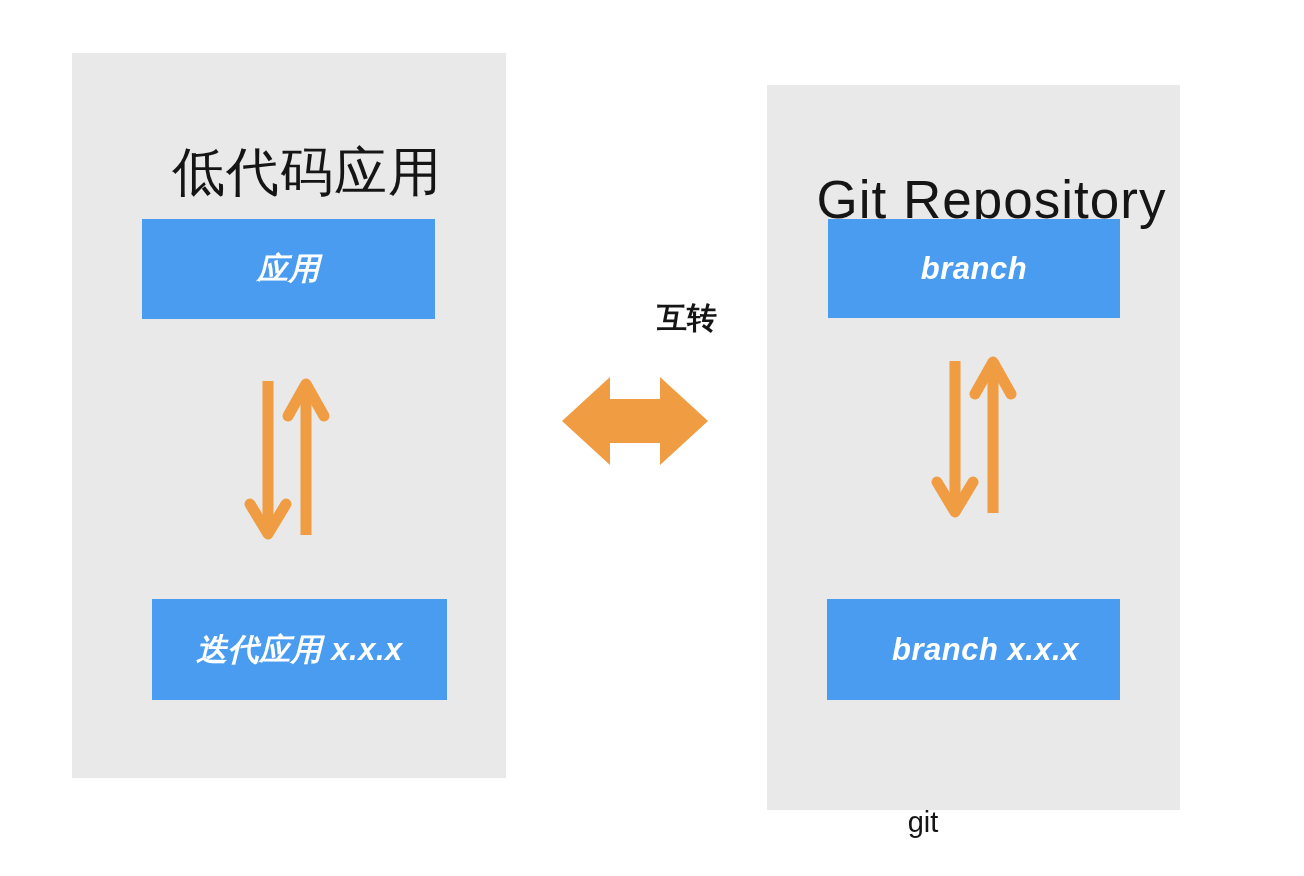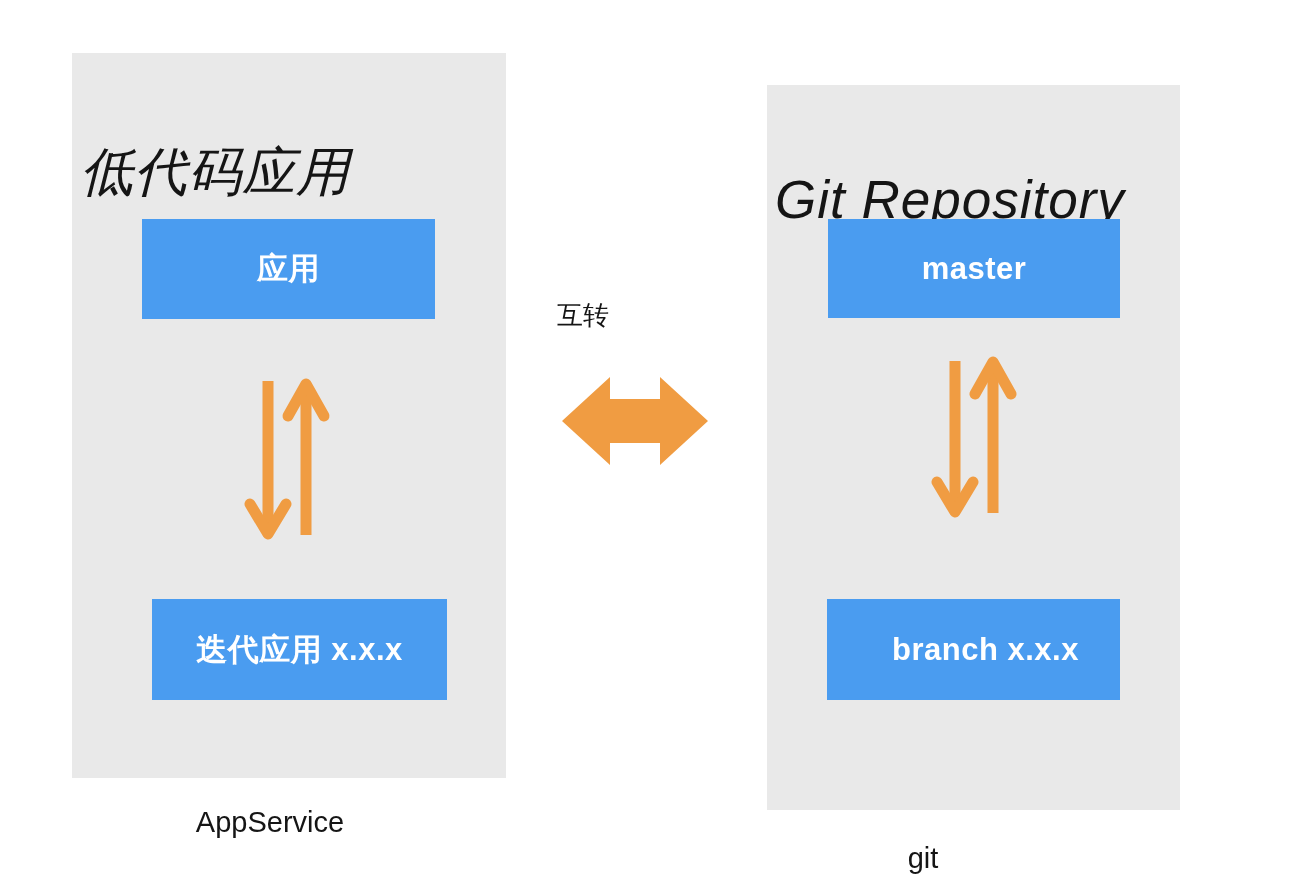--- a/index.html
+++ b/index.html
@@ -23,56 +23,57 @@
     width: 1304px; height: 876px;
     background: var(--bg);
   }
   .panel {
     position: absolute; top: 53px; height: 725px;
     background: var(--panel_bg);
   }
   .panel-left  { left: 72px;  width: 434px; }
   .panel-right { left: 767px; width: 413px; margin-top: 32px; }
   .panel-title {
-    position: absolute; top: 84px; left: 8px; width: 100%;
+    position: absolute; top: 84px; left: 18px; width: 100%;
+    text-align: center;
     font-size: 53px; font-weight: 400; letter-spacing: 1px;
     color: var(--text_black);
     white-space: nowrap;
-    font-style: italic;
   }
   .node-box {
     position: absolute;
     background: var(--accent_blue);
     color: var(--box_text);
     display: flex; align-items: center; justify-content: center;
     font-size: 31px; font-weight: 700; letter-spacing: 0.5px;
     white-space: nowrap;
+    font-style: italic;
   }
   .box-app       { left: 142px; top: 219px; width: 293px; height: 100px; }
   .box-iteration { left: 140px; top: 599px; width: 295px; height: 101px; margin-left: 12px; }
   .box-master    { left: 828px; top: 219px; width: 292px; height: 99px;  }
   .box-branch    { left: 827px; top: 599px; width: 293px; height: 101px; padding-left: 24px; }
   .varrows { position: absolute; }
   .varrows-left  { left: 240px; top: 375px; }
   .varrows-right { left: 928px; top: 355px; }
   .harrow { position: absolute; left: 558px; top: 373px; }
   .center-label {
     position: absolute; left: 557px; top: 298px; width: 160px;
-    text-align: left;
-    font-size: 26px; font-weight: 400; color: var(--text_black);
+    text-align: right;
+    font-size: 30px; font-weight: 700; color: var(--text_black);
     white-space: nowrap;
   }
   .caption {
     position: absolute; top: 806px;
     text-align: center;
     font-size: 29px; font-weight: 400; color: var(--text_black);
     white-space: nowrap;
   }
   .caption-left  { left: 120px; width: 300px; }
-  .caption-right { left: 823px; width: 200px; margin-top: 36px; }
+  .caption-right { left: 823px; width: 200px; }
   .watermark {
     position: absolute; right: 20px; top: 828px;
     font-size: 21px; color: var(--watermark);
     letter-spacing: 1px; white-space: nowrap;
   }
   .stroke-arrow { stroke: var(--accent_orange); fill: none; }
   .fill-arrow   { fill: var(--accent_orange); }
 </style>
 </head>
 <body>
@@ -87,21 +88,21 @@
     <div class="panel-title">Git Repository</div>
   </div>
 
   <div class="node-box box-app">
     <span>应用</span>
   </div>
   <div class="node-box box-iteration">
     <span>迭代应用 x.x.x</span>
   </div>
   <div class="node-box box-master">
-    <span>master</span>
+    <span>branch</span>
   </div>
   <div class="node-box box-branch">
     <span>branch x.x.x</span>
   </div>
 
   <svg class="varrows varrows-left" width="96" height="170" viewBox="0 0 96 170">
     <g class="stroke-arrow" stroke-width="11" stroke-linecap="round" stroke-linejoin="round">
       <path d="M28 6 L28 152" stroke-linecap="butt"></path>
       <path d="M10 129 L28 159 L46 129"></path>
       <path d="M66 160 L66 14" stroke-linecap="butt"></path>
@@ -117,17 +118,16 @@
       <path d="M47 39 L65 7 L83 39"></path>
     </g>
   </svg>
 
   <div class="center-label">互转</div>
 
   <svg class="harrow" width="154" height="98" viewBox="0 0 154 98">
     <polygon class="fill-arrow" points="4,48 52,4 52,26 102,26 102,4 150,48 102,92 102,70 52,70 52,92"></polygon>
   </svg>
 
-  <div class="caption caption-left">AppService</div>
   <div class="caption caption-right">git</div>
 
 
 </div>
 
 </body></html>

